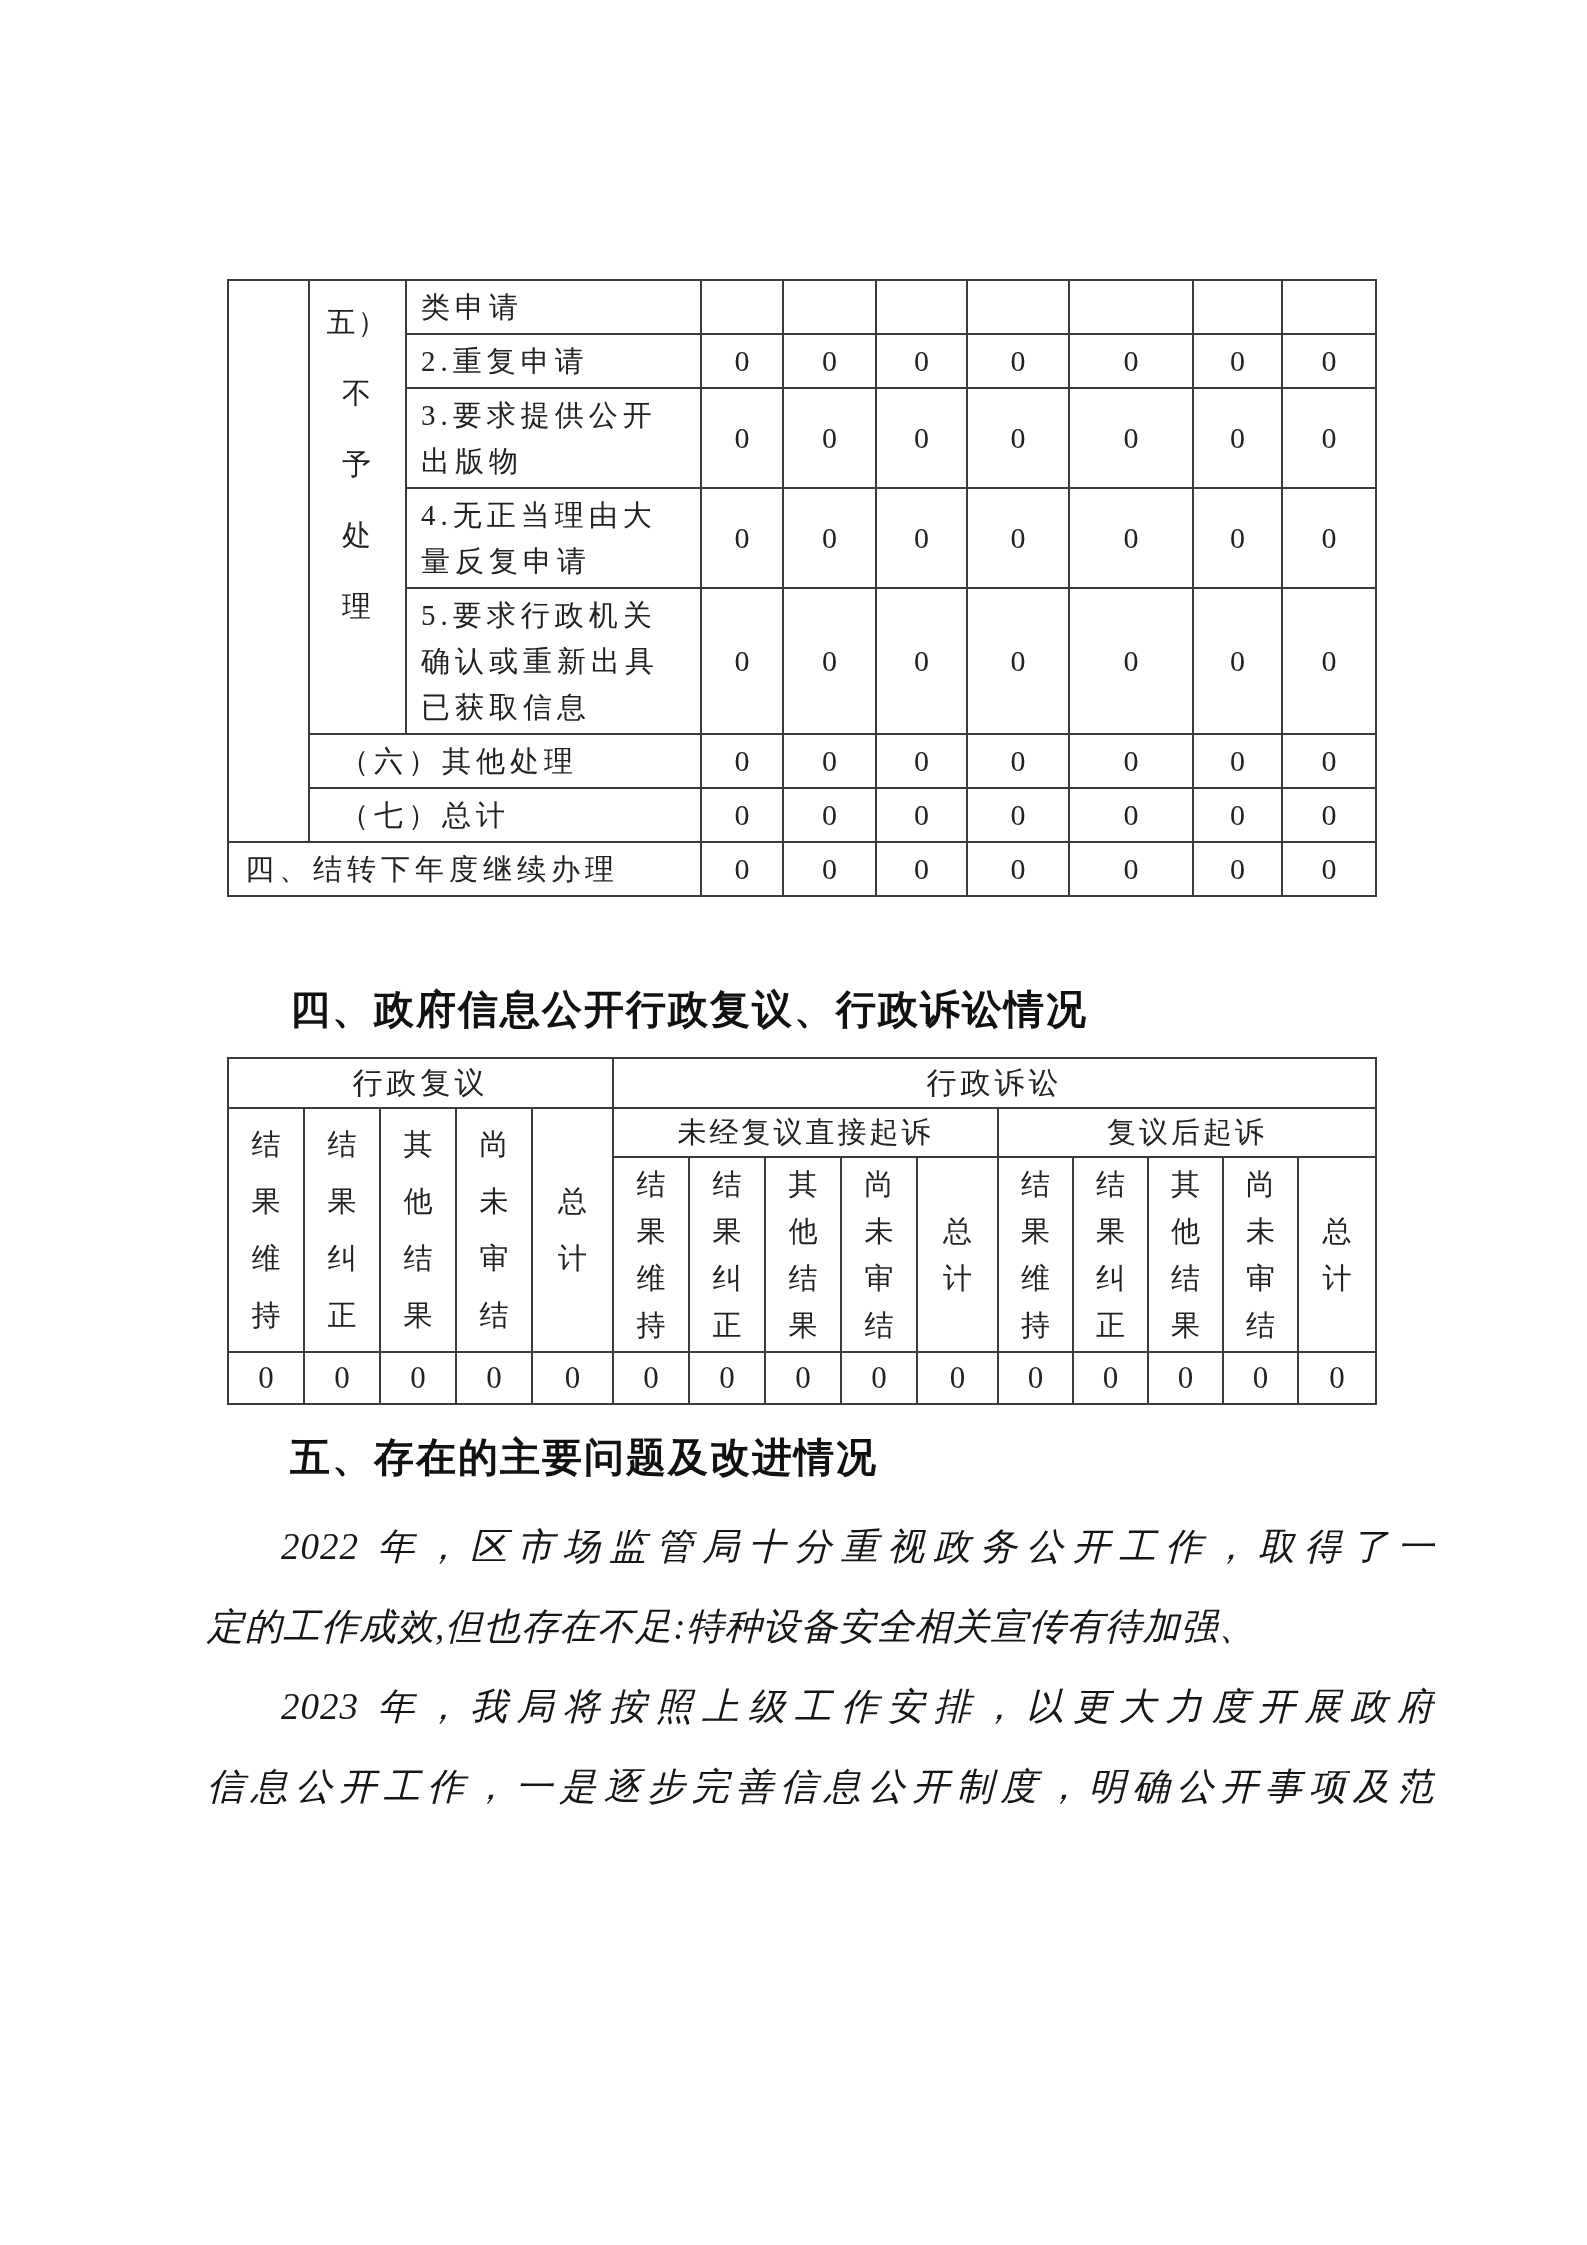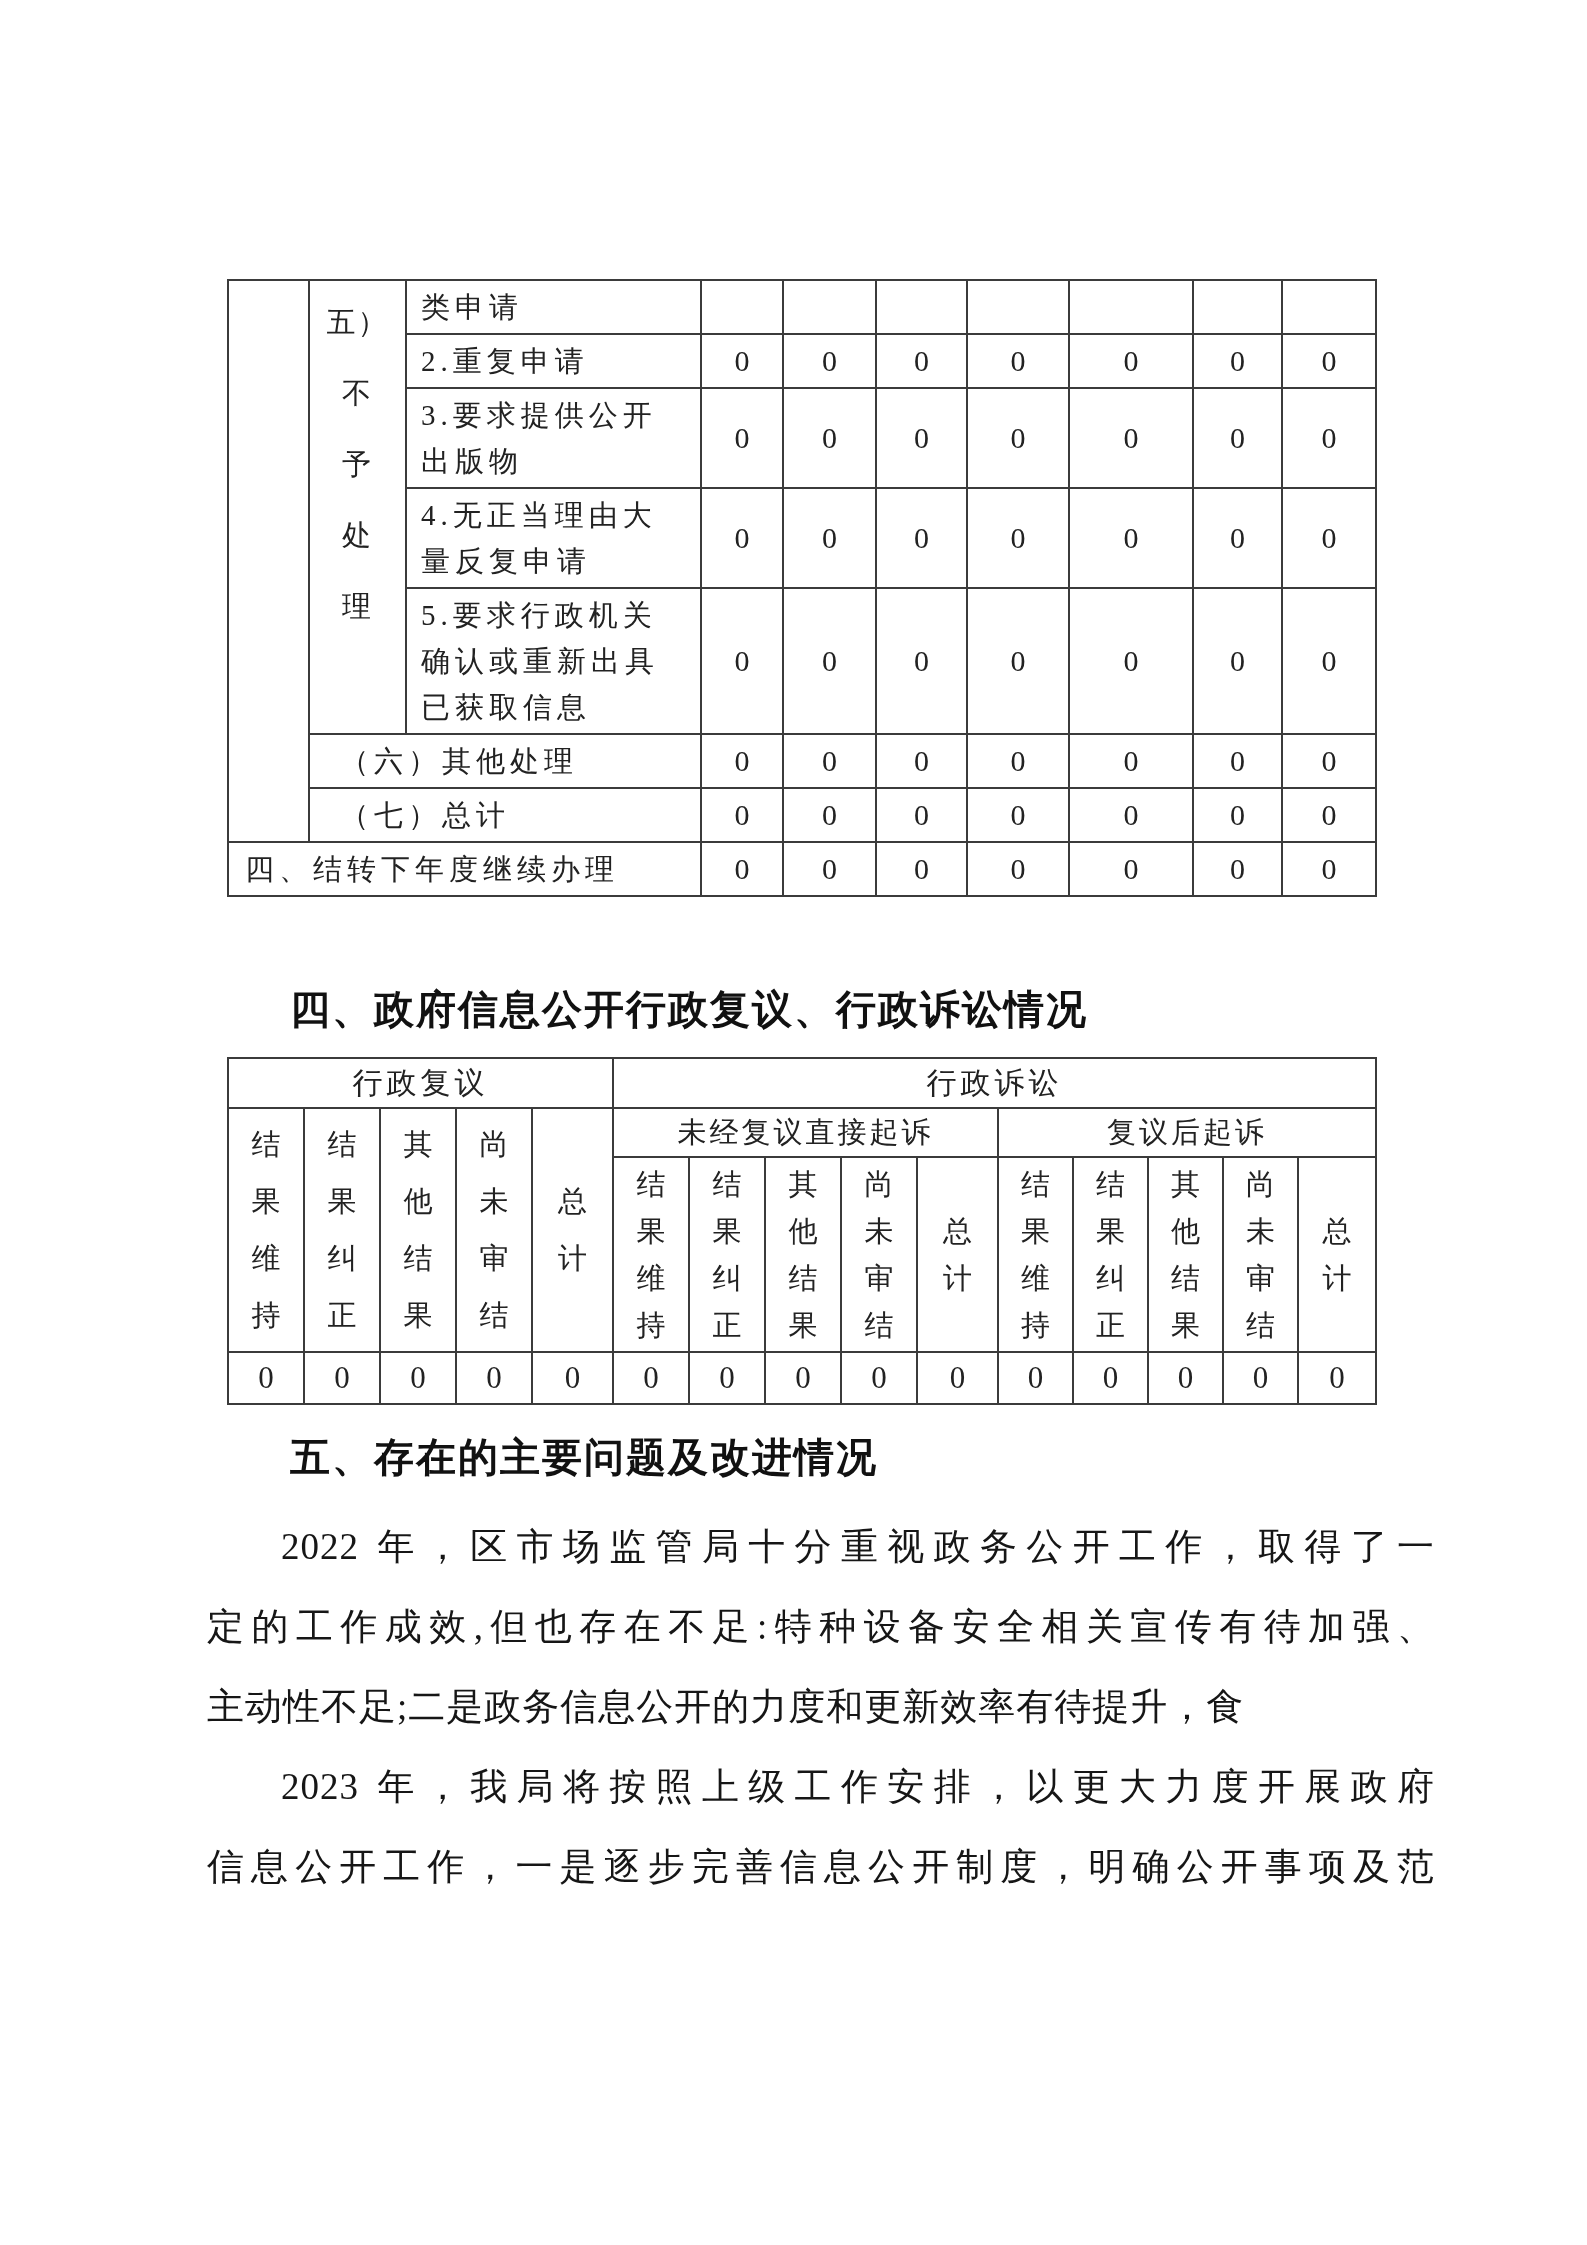--- a/index.html
+++ b/index.html
@@ -32,21 +32,21 @@
   .t2 .short .vtext{line-height:47px;}
   .t2 .val{font-size:31px;}
   
   .sec-title{
     font-family:"Liberation Sans","DejaVu Sans",sans-serif;font-weight:700;
     font-size:40px;line-height:52px;letter-spacing:2px;color:#111;
     margin:0;padding-left:83px;
   }
   .title4{margin-top:86px;margin-bottom:22px;}
   .title5{margin-top:26px;}
-  .paras{margin-top:24px;}
+  .paras{margin-top:24px;font-style:italic;}
   .para .line{
     font-size:37px;height:80px;line-height:80px;letter-spacing:1px;
     text-align:justify;text-align-last:justify;overflow:hidden;color:#161616;
   }
   .para .line:first-child{text-indent:2em;}
   .para:not(.cut) .line:last-child{text-align-last:left;}
 </style>
 </head>
 <body>
 
@@ -256,21 +256,20 @@
         </tr>
       </tbody>
   </table>
 
   <h2 class="sec-title title5">五、存在的主要问题及改进情况</h2>
 
   <div class="paras">
       <div class="para">
         <div class="line">2022 年，区市场监管局十分重视政务公开工作，取得了一</div>
         <div class="line">定的工作成效,但也存在不足:特种设备安全相关宣传有待加强、</div>
-        <div class="line">主动性不足;二是政务信息公开的力度和更新效率有待提升，食</div>
       </div>
       <div class="para cut">
         <div class="line">2023 年，我局将按照上级工作安排，以更大力度开展政府</div>
         <div class="line">信息公开工作，一是逐步完善信息公开制度，明确公开事项及范</div>
       </div>
     </div>
 
 </div>
 
 </body></html>

